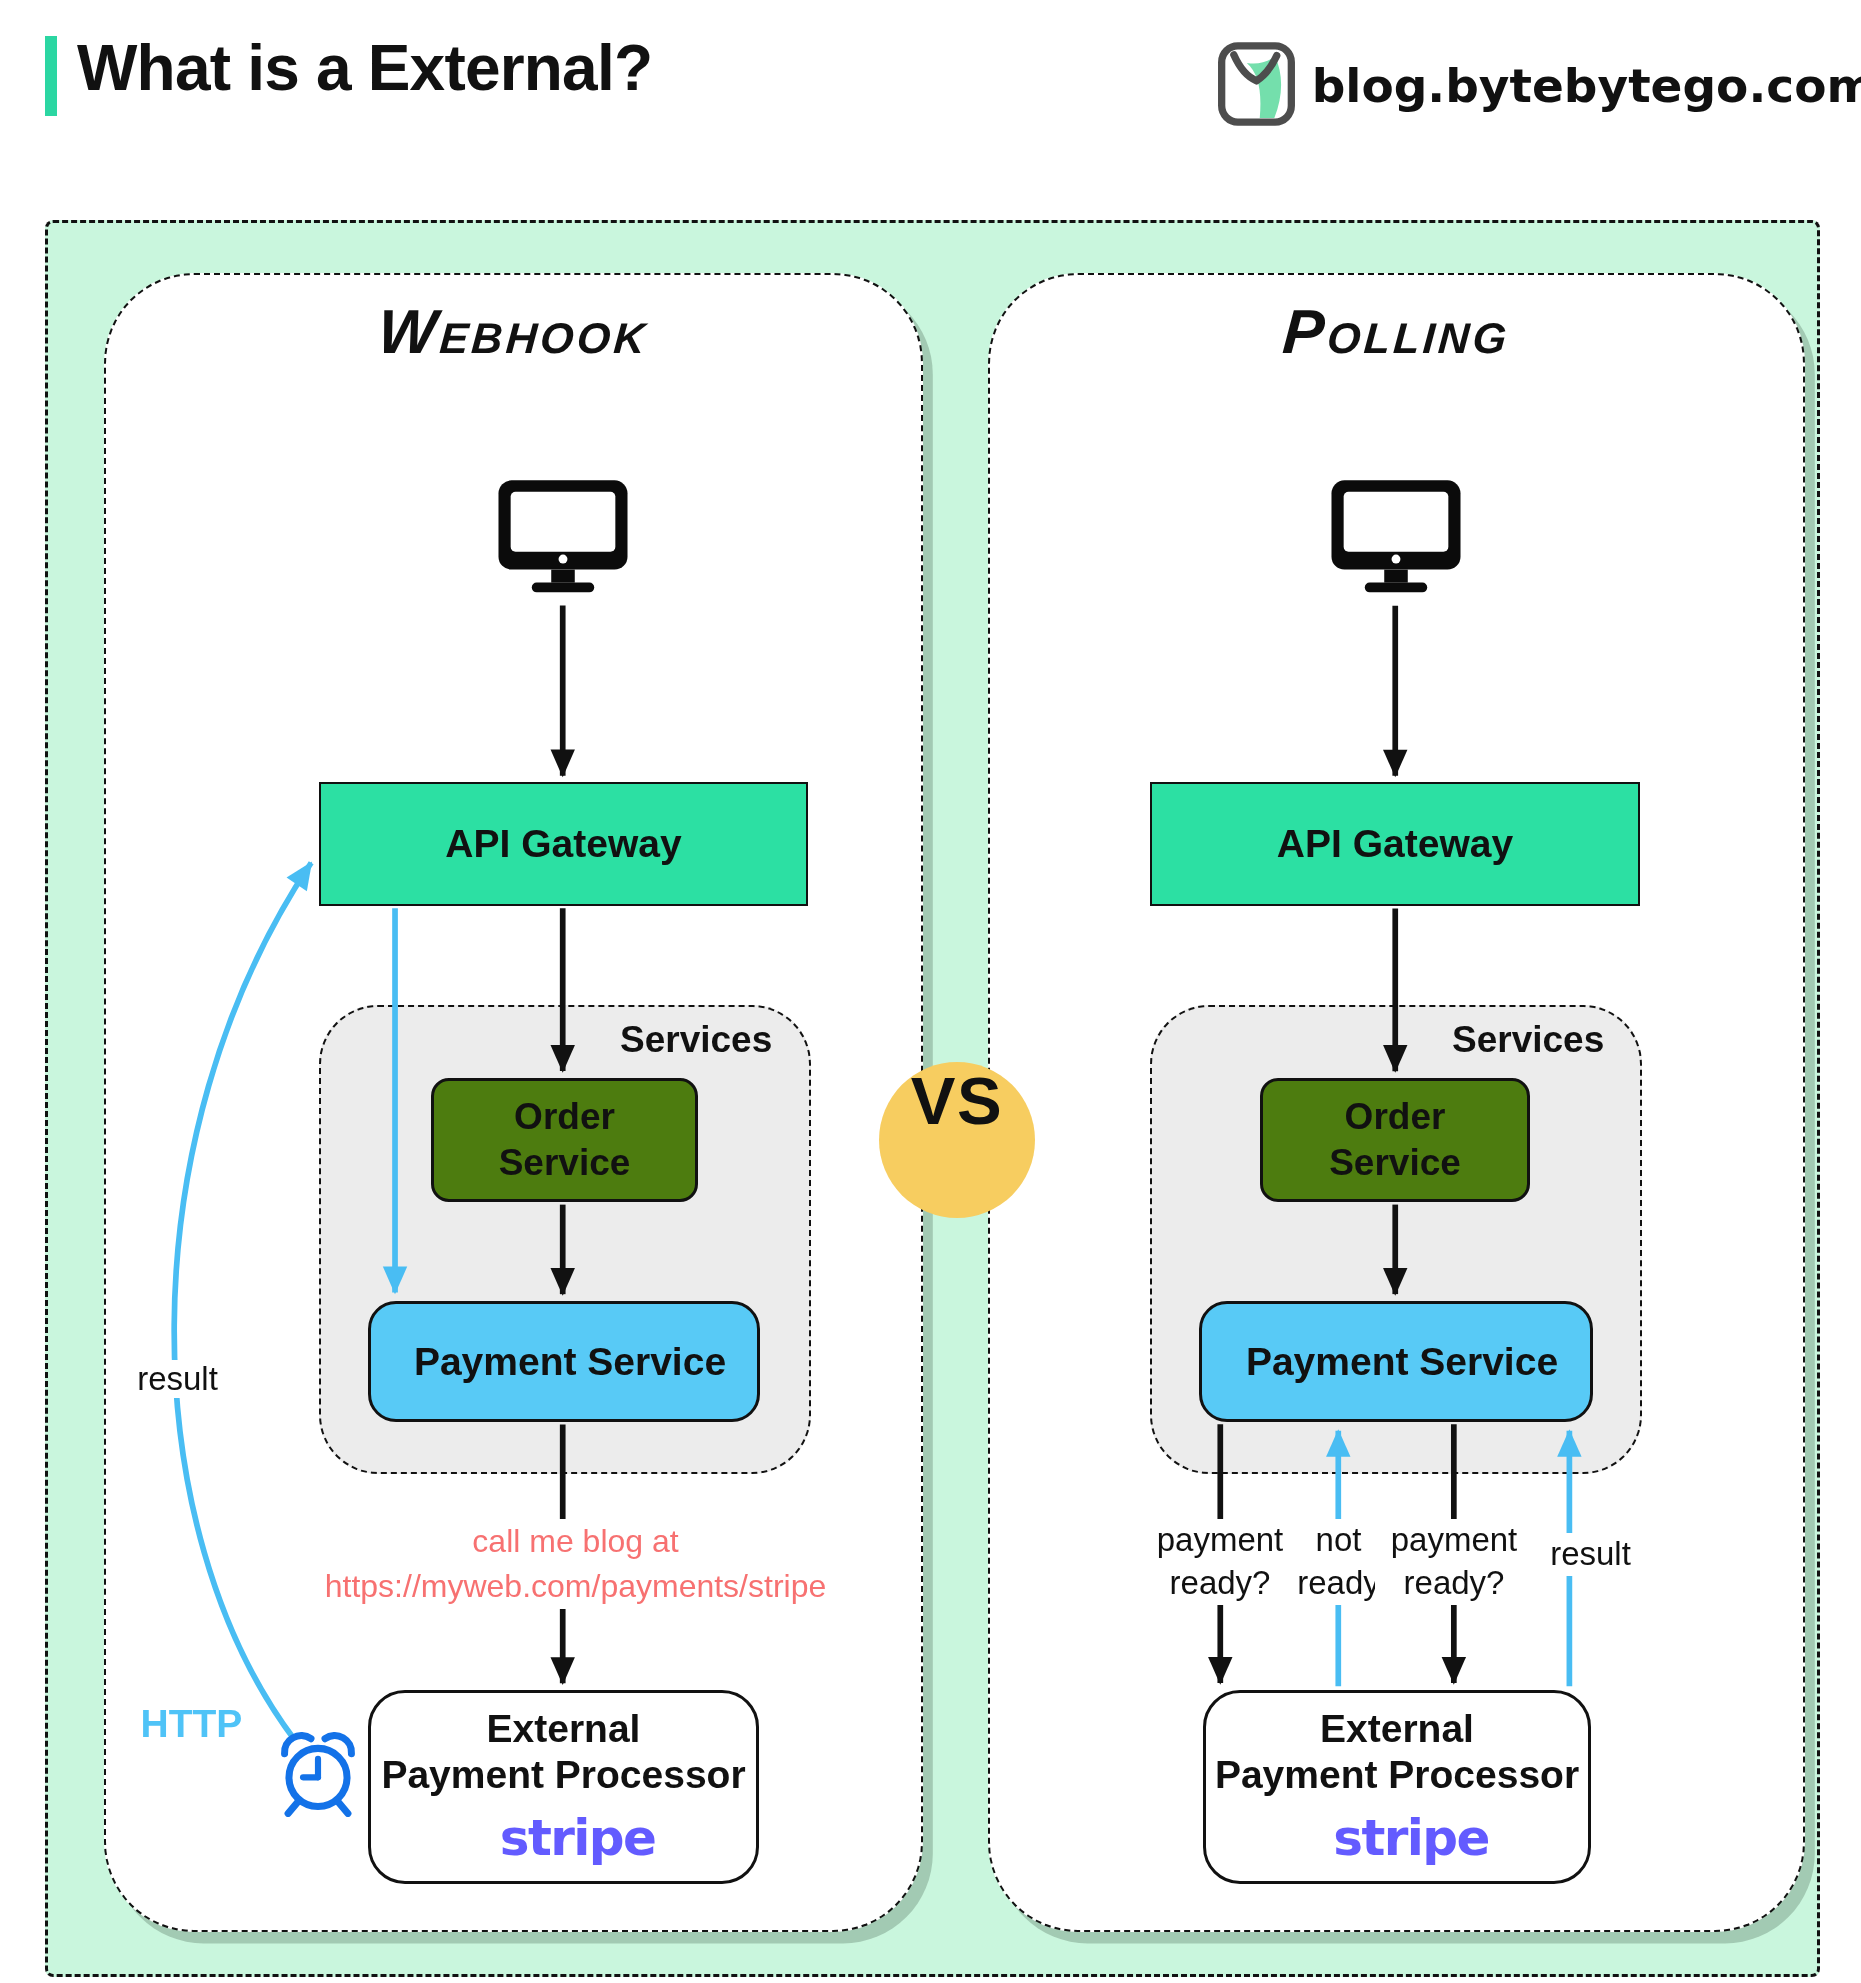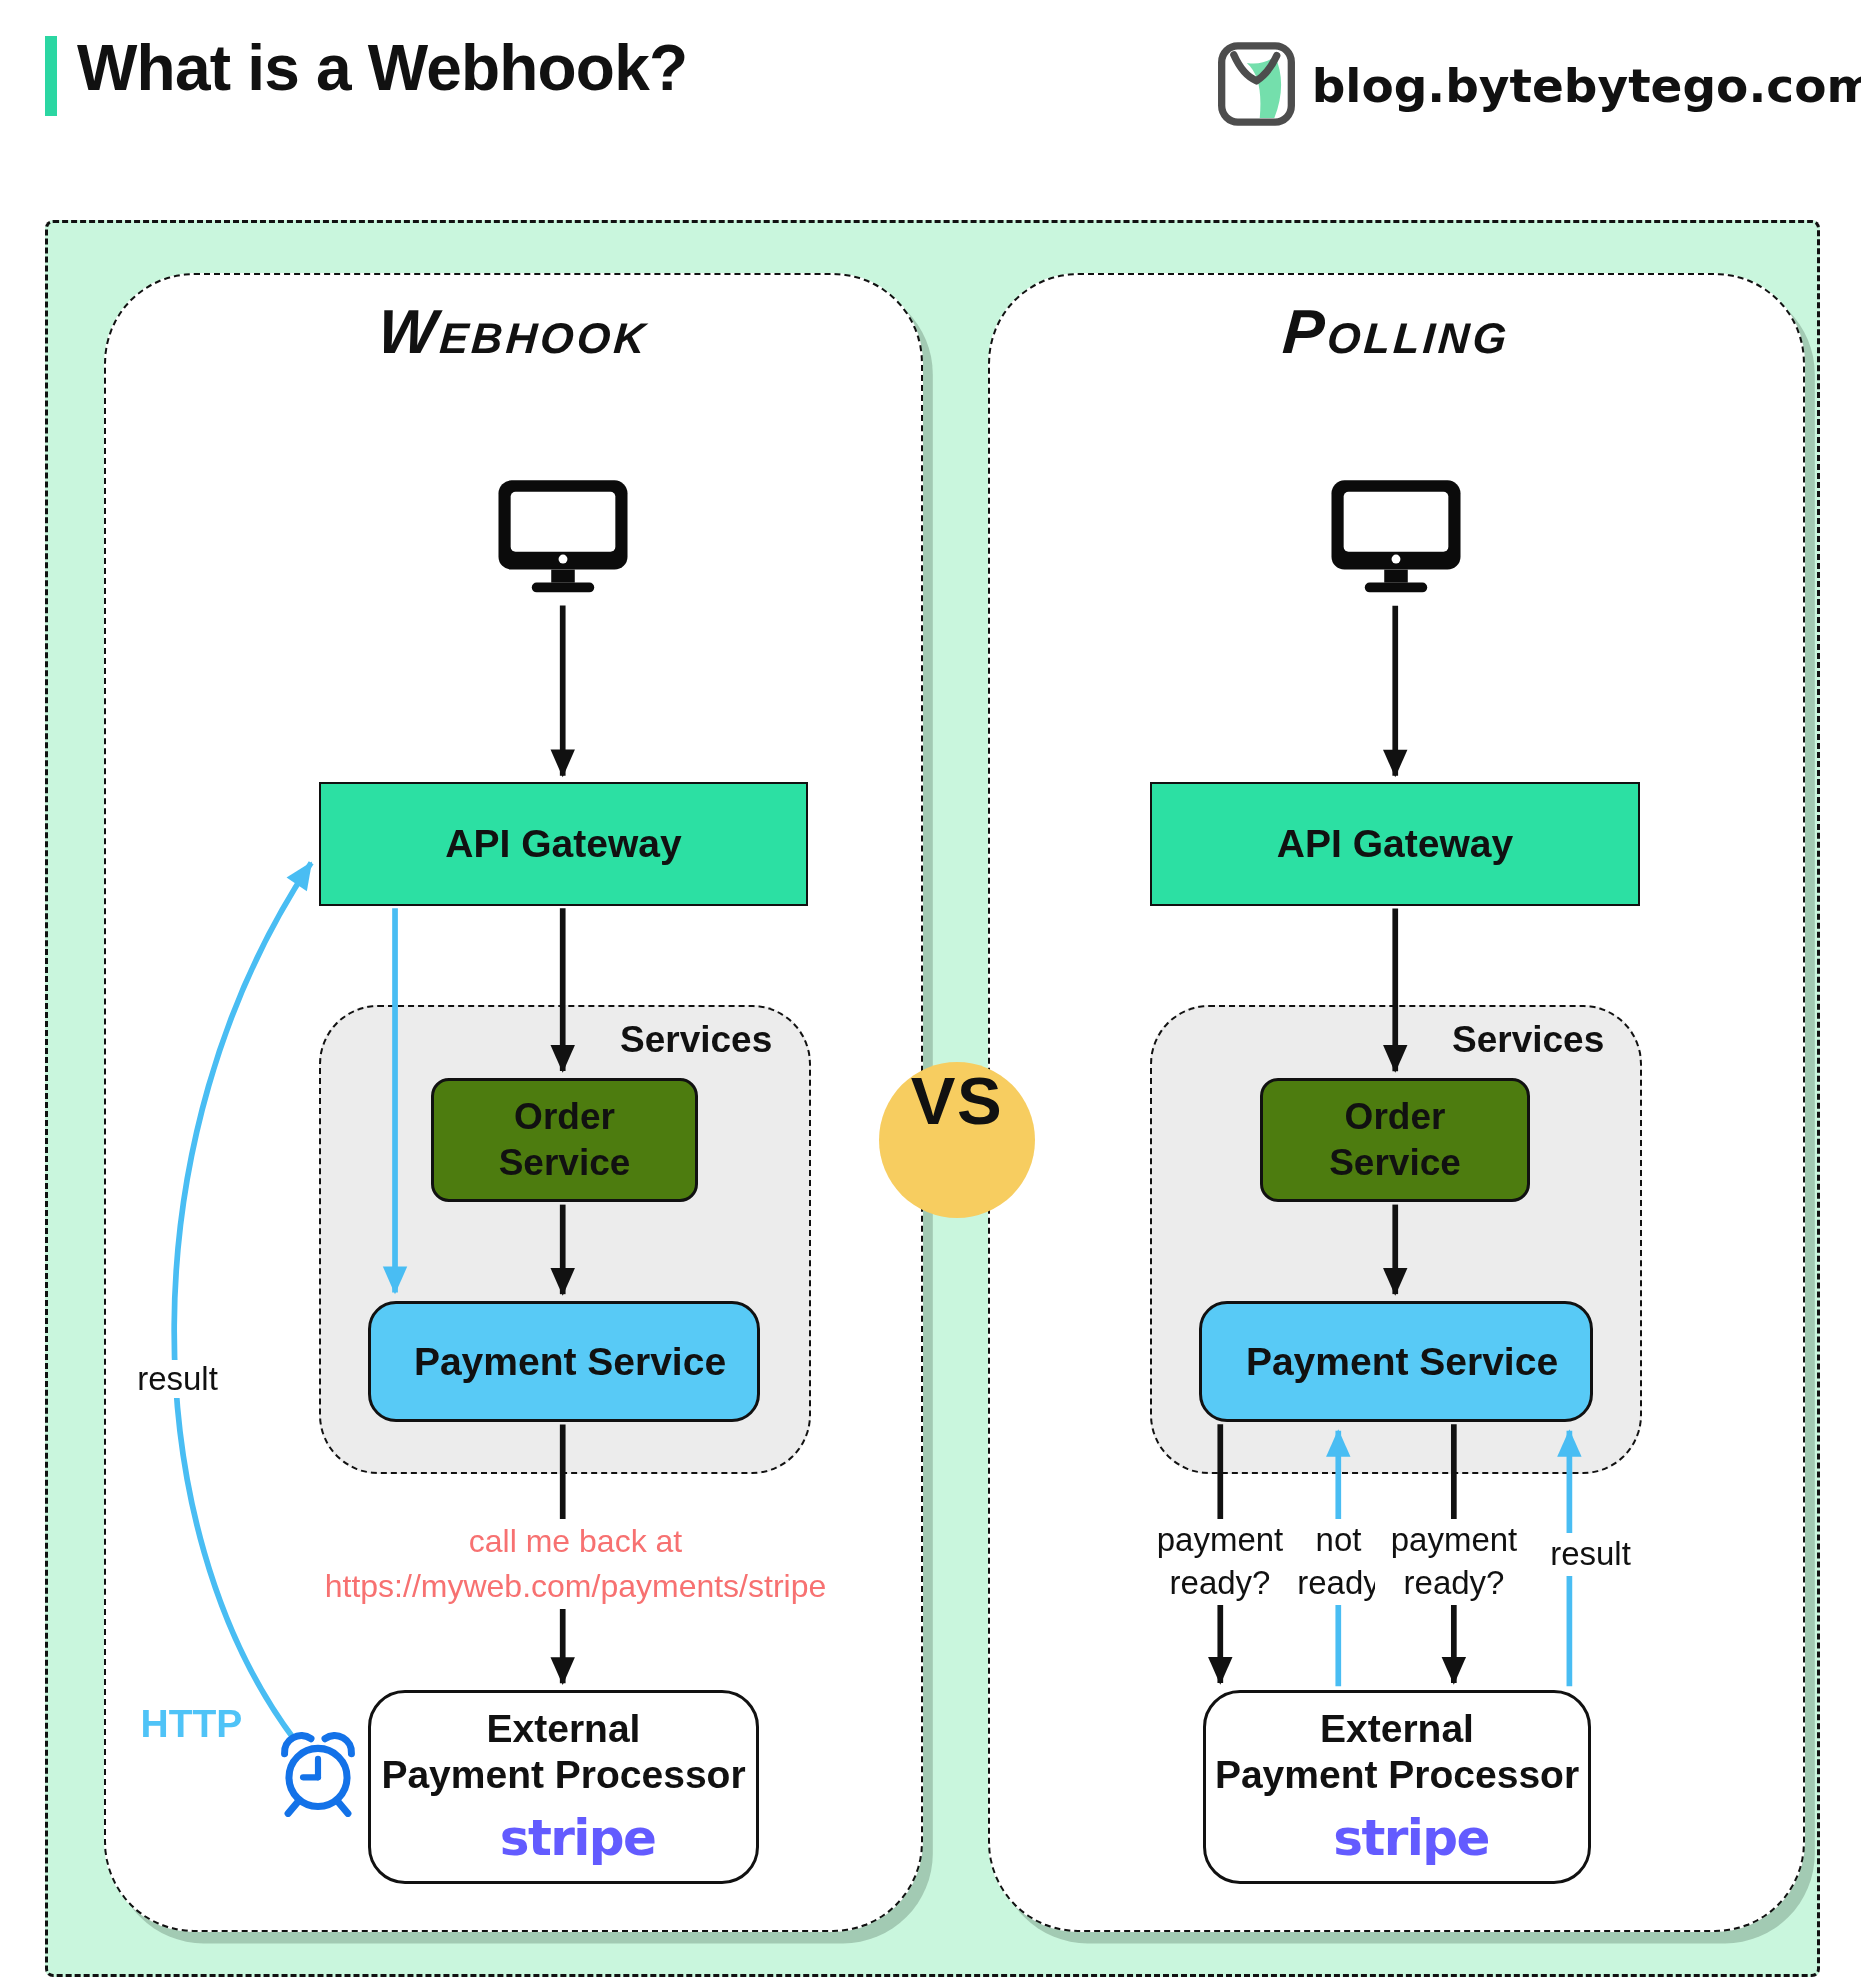--- a/index.html
+++ b/index.html
@@ -63,21 +63,21 @@
     <marker id="ah-black" markerUnits="userSpaceOnUse" markerWidth="38" markerHeight="34" refX="34" refY="17" orient="auto">
       <path d="M2,2 L36,17 L2,32 Z" fill="#111"></path>
     </marker>
     <marker id="ah-blue" markerUnits="userSpaceOnUse" markerWidth="38" markerHeight="34" refX="34" refY="17" orient="auto">
       <path d="M2,2 L36,17 L2,32 Z" fill="#49bdf3"></path>
     </marker>
   </defs>
 </svg>
 
 <div class="hdr-bar"></div>
-<h1 class="hdr-title" style="margin:0">What is a Webhook?</h1>
+<h1 class="hdr-title" style="margin:0">What is a External?</h1>
 <div class="hdr-right">
   <span class="icon" style="position:static">
     <svg width="81" height="86" viewBox="0 0 100 104">
       <rect x="7" y="5" width="86" height="94" rx="20" fill="#ffffff" stroke="#4d4d4d" stroke-width="9"></rect>
       <path d="M38 26 C52 38 57 60 54 94 H72 C83 66 83 40 73 18 C62 26 50 28 38 26 Z" fill="#74dfac"></path>
       <path d="M22 16 C30 34 40 44 50 48 C60 42 68 32 75 17" stroke="#4d4d4d" stroke-width="9" fill="none" stroke-linecap="round"></path>
     </svg>
   </span>
   <span class="hdr-site">blog.bytebytego.com</span>
 </div>
@@ -122,21 +122,21 @@
   <svg class="wires" width="819" height="1659" viewBox="0 0 1006 2038">
     <line x1="561" y1="406" x2="561" y2="615" stroke="#111" stroke-width="7" marker-end="url(#ah-black)"></line>
     <line x1="561" y1="778" x2="561" y2="978" stroke="#111" stroke-width="7" marker-end="url(#ah-black)"></line>
     <line x1="561" y1="1142" x2="561" y2="1252" stroke="#111" stroke-width="7" marker-end="url(#ah-black)"></line>
     <line x1="561" y1="1412" x2="561" y2="1730" stroke="#111" stroke-width="7" marker-end="url(#ah-black)"></line>
     <line x1="355" y1="778" x2="355" y2="1250" stroke="#49bdf3" stroke-width="7" marker-end="url(#ah-blue)"></line>
     <path d="M 232 1800 C 36 1540, 26 1060, 252 722" fill="none" stroke="#49bdf3" stroke-width="7" marker-end="url(#ah-blue)"></path>
   </svg>
 
   <div class="lbl red-note" style="left:160px;top:1244px;width:619px">
-    <div>call me back at</div>
+    <div>call me blog at</div>
     <div>https://myweb.com/payments/stripe</div>
   </div>
   <div class="lbl result-lbl" style="left:21px;top:1085px;width:101px">result</div>
   <div class="lbl http-lbl" style="left:24.4px;top:1427px;width:122px">HTTP</div>
 
   <span class="icon" style="left:168px;top:1454px">
     <svg width="88" height="88" viewBox="0 0 100 100">
       <path d="M12 28 A19 19 0 0 1 42 11" stroke="#1372e8" stroke-width="8" fill="none" stroke-linecap="round"></path>
       <path d="M88 28 A19 19 0 0 0 58 11" stroke="#1372e8" stroke-width="8" fill="none" stroke-linecap="round"></path>
       <circle cx="50" cy="55" r="33" fill="#ffffff" stroke="#1372e8" stroke-width="8"></circle>

